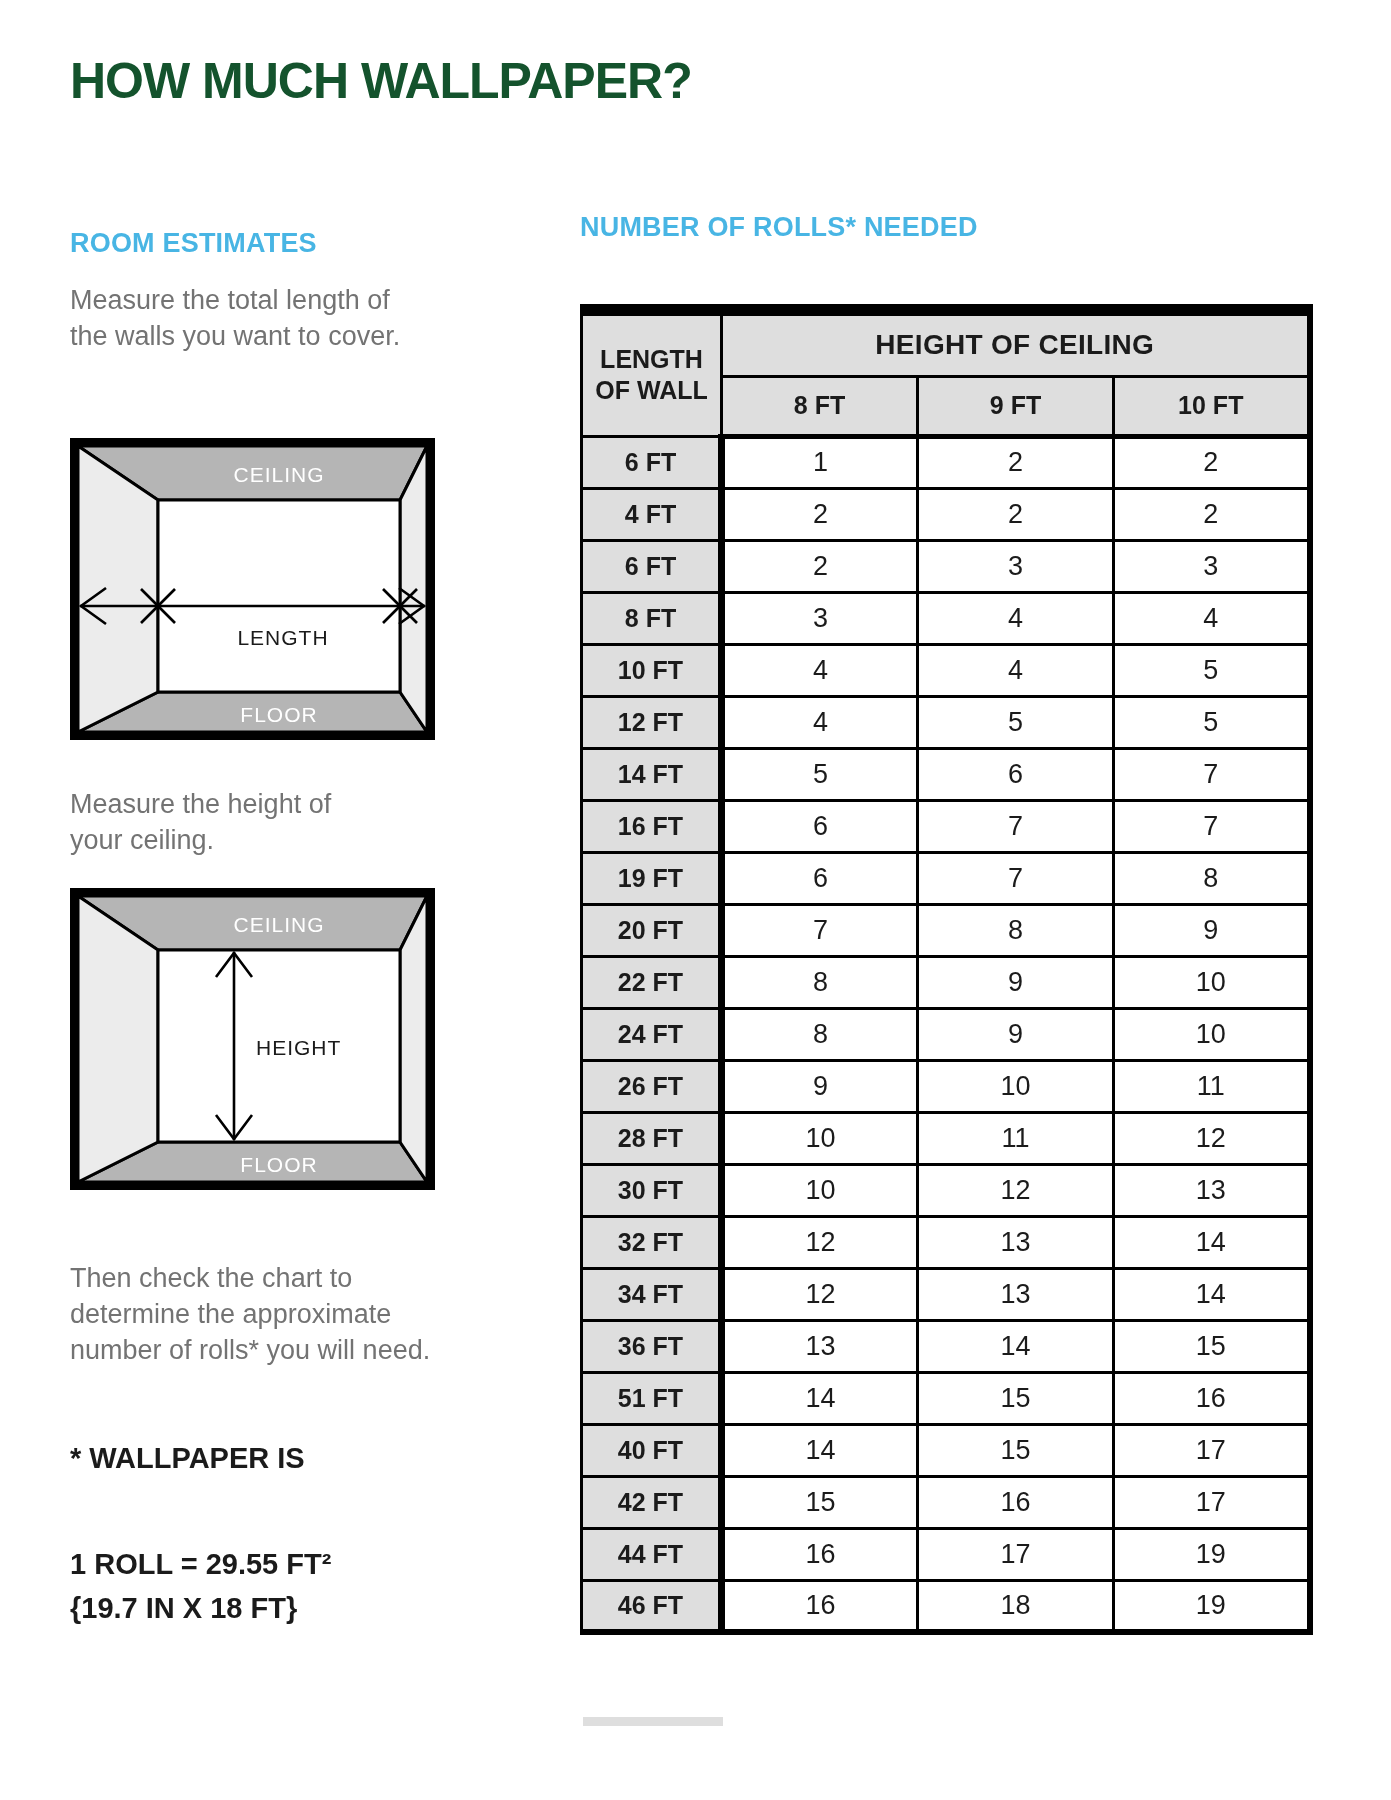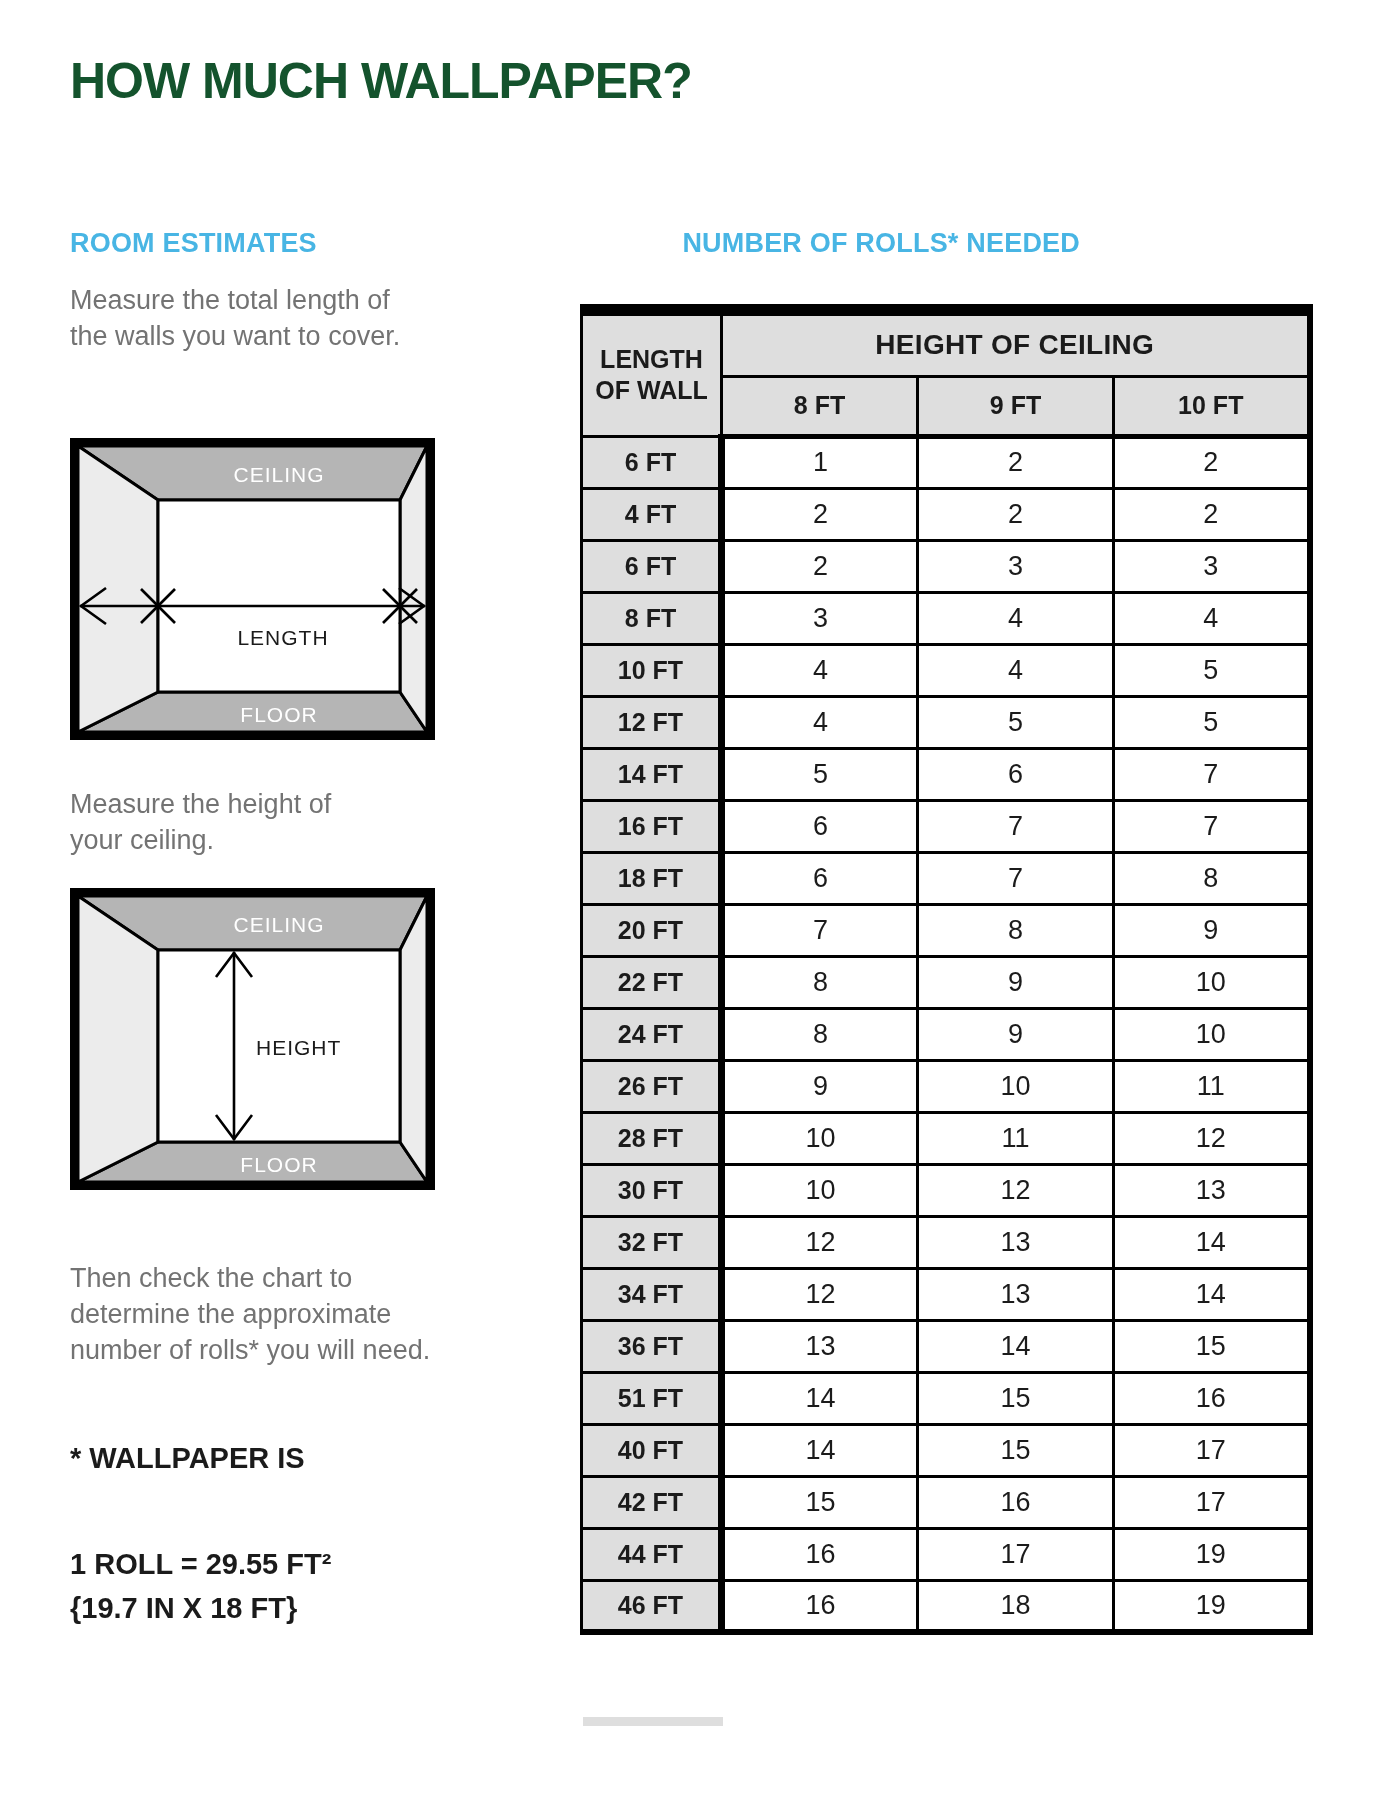--- a/index.html
+++ b/index.html
@@ -11,21 +11,21 @@
   .page-title {
     left:70px; top:52px; width:900px;
     font-size:50px; font-weight:bold; letter-spacing:-1px;
     color:#14532d;
   }
 
   .sec-heading {
     font-size:27px; font-weight:bold; color:#48B5E4; letter-spacing:0.2px;
   }
   .room-heading { left:70px; top:228px; }
-  .table-heading { left:580px; top:228px; width:500px; text-align:right; }
+  .table-heading { left:580px; top:212px; width:500px; text-align:left; }
 
   .para { font-size:27px; line-height:36px; color:#737373; }
   .para-1 { left:70px; top:282px; }
   .para-2 { left:70px; top:786px; }
   .para-3 { left:70px; top:1260px; }
 
   .diagram { display:block; }
   .diagram-1 { left:70px; top:438px; }
   .diagram-2 { left:70px; top:888px; }
   .diagram text { font-family:"Liberation Sans", sans-serif; }
@@ -207,21 +207,21 @@
           </tr>
 
           <tr>
             <td class="c0">16 FT</td>
             <td class="val">6</td>
             <td class="val">7</td>
             <td class="val">7</td>
           </tr>
 
           <tr>
-            <td class="c0">18 FT</td>
+            <td class="c0">19 FT</td>
             <td class="val">6</td>
             <td class="val">7</td>
             <td class="val">8</td>
           </tr>
 
           <tr>
             <td class="c0">20 FT</td>
             <td class="val">7</td>
             <td class="val">8</td>
             <td class="val">9</td>

